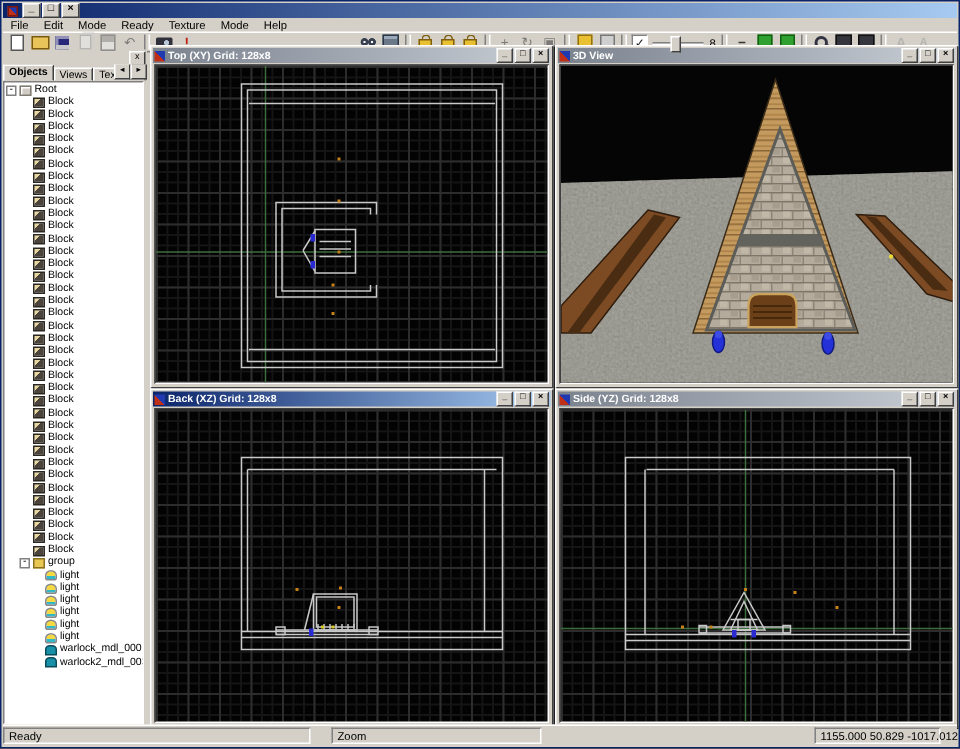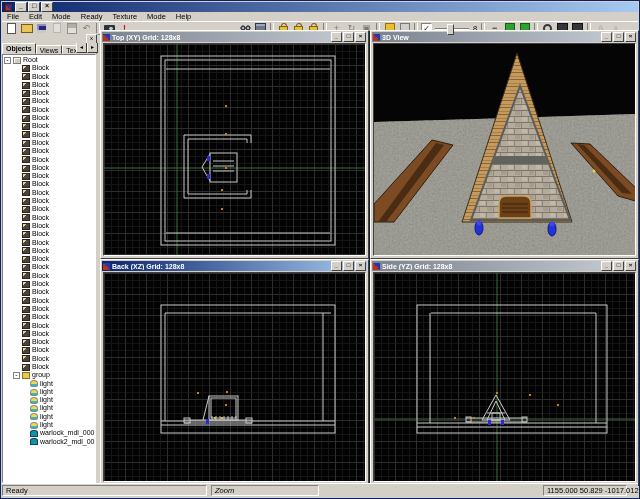--- a/index.html
+++ b/index.html
@@ -562,17 +562,17 @@
           <rect x="80" y="144" width="2" height="2"></rect>
             <rect x="99" y="144" width="2" height="2"></rect>
           <rect x="122" y="119" width="2" height="2"></rect>
         </g>
       </svg>
     </div>
   </div>
 
   <div class="statusbar">
     <span class="sp" style="left:0;width:205px;">Ready</span>
-    <span class="sp" style="left:209px;width:108px;font-style:italic;">Zoom</span>
+    <span class="sp" style="left:219px;width:140px;">Zoom</span>
     <span class="sp" style="left:541px;width:84px;">1155.000 50.829 -1017.012</span>
   </div>
 
 </div>
 
 </body></html>

